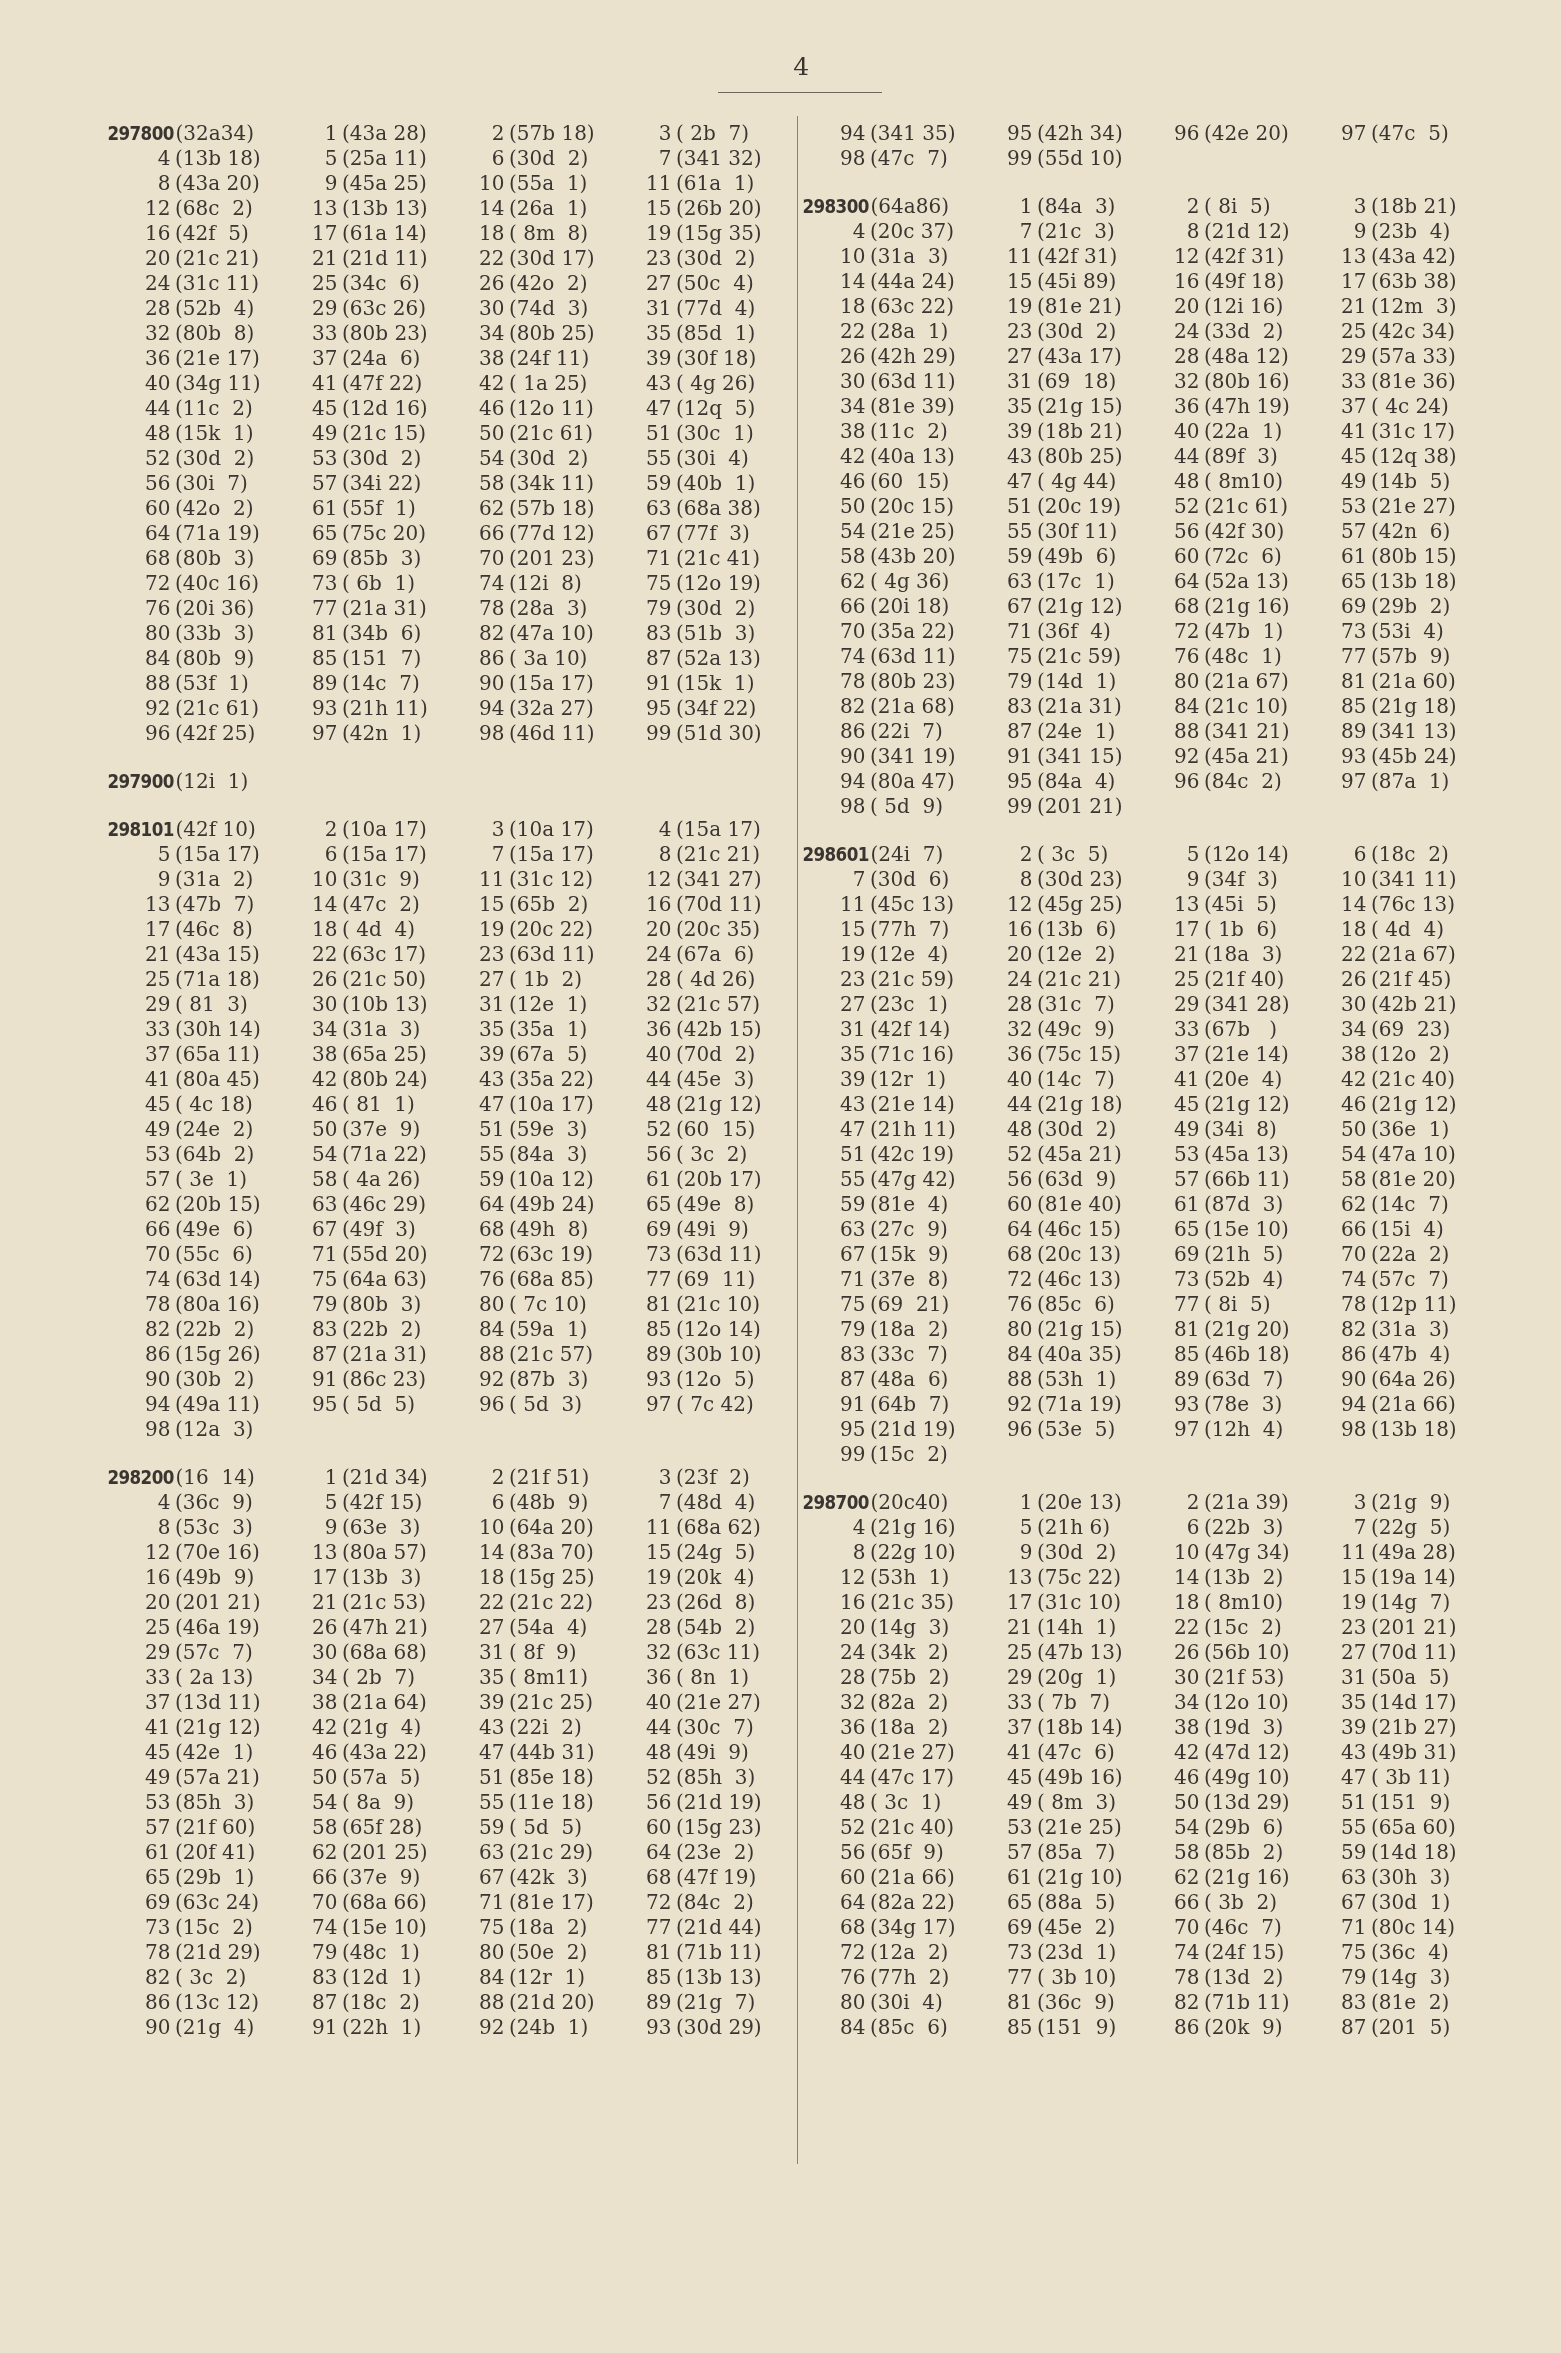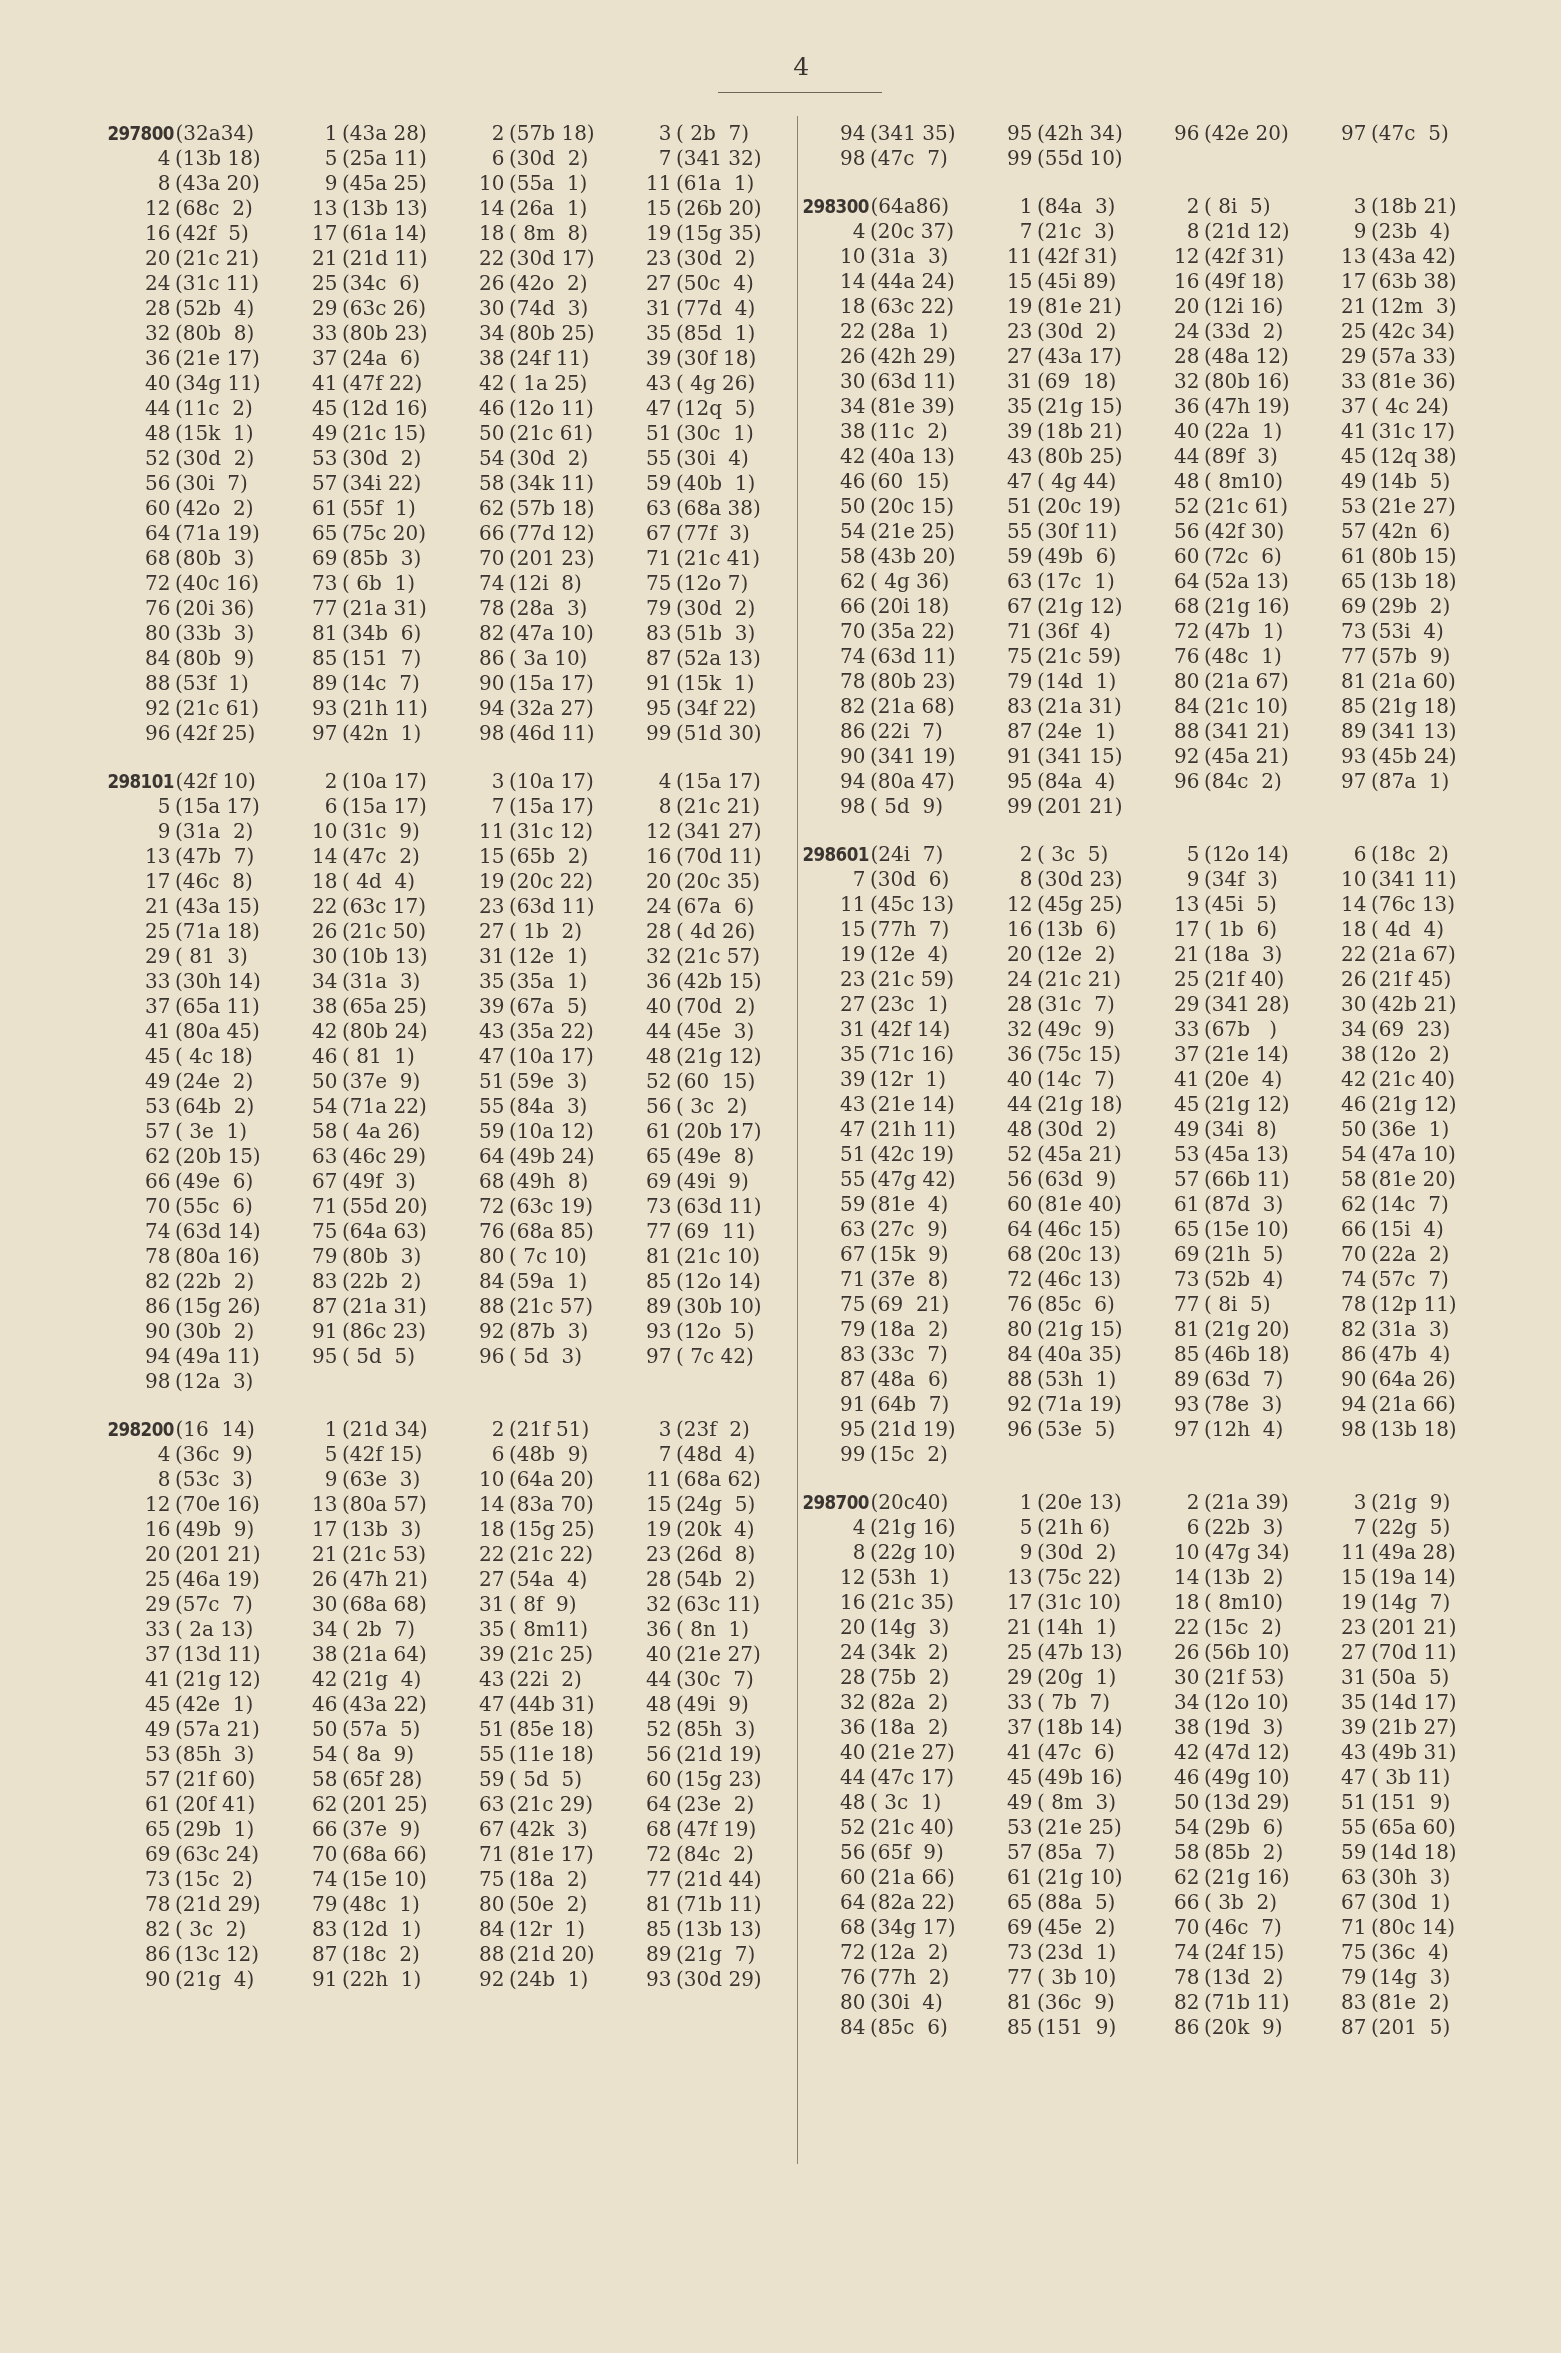--- a/index.html
+++ b/index.html
@@ -40,27 +40,30 @@
       <div class="row"><div class="cell"><span class="num">32</span><span class="ref">(80b  8)</span></div><div class="cell"><span class="num">33</span><span class="ref">(80b 23)</span></div><div class="cell"><span class="num">34</span><span class="ref">(80b 25)</span></div><div class="cell"><span class="num">35</span><span class="ref">(85d  1)</span></div></div>
       <div class="row"><div class="cell"><span class="num">36</span><span class="ref">(21e 17)</span></div><div class="cell"><span class="num">37</span><span class="ref">(24a  6)</span></div><div class="cell"><span class="num">38</span><span class="ref">(24f 11)</span></div><div class="cell"><span class="num">39</span><span class="ref">(30f 18)</span></div></div>
       <div class="row"><div class="cell"><span class="num">40</span><span class="ref">(34g 11)</span></div><div class="cell"><span class="num">41</span><span class="ref">(47f 22)</span></div><div class="cell"><span class="num">42</span><span class="ref">( 1a 25)</span></div><div class="cell"><span class="num">43</span><span class="ref">( 4g 26)</span></div></div>
       <div class="row"><div class="cell"><span class="num">44</span><span class="ref">(11c  2)</span></div><div class="cell"><span class="num">45</span><span class="ref">(12d 16)</span></div><div class="cell"><span class="num">46</span><span class="ref">(12o 11)</span></div><div class="cell"><span class="num">47</span><span class="ref">(12q  5)</span></div></div>
       <div class="row"><div class="cell"><span class="num">48</span><span class="ref">(15k  1)</span></div><div class="cell"><span class="num">49</span><span class="ref">(21c 15)</span></div><div class="cell"><span class="num">50</span><span class="ref">(21c 61)</span></div><div class="cell"><span class="num">51</span><span class="ref">(30c  1)</span></div></div>
       <div class="row"><div class="cell"><span class="num">52</span><span class="ref">(30d  2)</span></div><div class="cell"><span class="num">53</span><span class="ref">(30d  2)</span></div><div class="cell"><span class="num">54</span><span class="ref">(30d  2)</span></div><div class="cell"><span class="num">55</span><span class="ref">(30i  4)</span></div></div>
       <div class="row"><div class="cell"><span class="num">56</span><span class="ref">(30i  7)</span></div><div class="cell"><span class="num">57</span><span class="ref">(34i 22)</span></div><div class="cell"><span class="num">58</span><span class="ref">(34k 11)</span></div><div class="cell"><span class="num">59</span><span class="ref">(40b  1)</span></div></div>
       <div class="row"><div class="cell"><span class="num">60</span><span class="ref">(42o  2)</span></div><div class="cell"><span class="num">61</span><span class="ref">(55f  1)</span></div><div class="cell"><span class="num">62</span><span class="ref">(57b 18)</span></div><div class="cell"><span class="num">63</span><span class="ref">(68a 38)</span></div></div>
       <div class="row"><div class="cell"><span class="num">64</span><span class="ref">(71a 19)</span></div><div class="cell"><span class="num">65</span><span class="ref">(75c 20)</span></div><div class="cell"><span class="num">66</span><span class="ref">(77d 12)</span></div><div class="cell"><span class="num">67</span><span class="ref">(77f  3)</span></div></div>
       <div class="row"><div class="cell"><span class="num">68</span><span class="ref">(80b  3)</span></div><div class="cell"><span class="num">69</span><span class="ref">(85b  3)</span></div><div class="cell"><span class="num">70</span><span class="ref">(201 23)</span></div><div class="cell"><span class="num">71</span><span class="ref">(21c 41)</span></div></div>
-      <div class="row"><div class="cell"><span class="num">72</span><span class="ref">(40c 16)</span></div><div class="cell"><span class="num">73</span><span class="ref">( 6b  1)</span></div><div class="cell"><span class="num">74</span><span class="ref">(12i  8)</span></div><div class="cell"><span class="num">75</span><span class="ref">(12o 7)</span></div></div>
+      <div class="row"><div class="cell"><span class="num">72</span><span class="ref">(40c 16)</span></div><div class="cell"><span class="num">73</span><span class="ref">( 6b  1)</span></div><div class="cell"><span class="num">74</span><span class="ref">(12i  8)</span></div><div class="cell"><span class="num">75</span><span class="ref">(12o 19)</span></div></div>
       <div class="row"><div class="cell"><span class="num">76</span><span class="ref">(20i 36)</span></div><div class="cell"><span class="num">77</span><span class="ref">(21a 31)</span></div><div class="cell"><span class="num">78</span><span class="ref">(28a  3)</span></div><div class="cell"><span class="num">79</span><span class="ref">(30d  2)</span></div></div>
       <div class="row"><div class="cell"><span class="num">80</span><span class="ref">(33b  3)</span></div><div class="cell"><span class="num">81</span><span class="ref">(34b  6)</span></div><div class="cell"><span class="num">82</span><span class="ref">(47a 10)</span></div><div class="cell"><span class="num">83</span><span class="ref">(51b  3)</span></div></div>
       <div class="row"><div class="cell"><span class="num">84</span><span class="ref">(80b  9)</span></div><div class="cell"><span class="num">85</span><span class="ref">(151  7)</span></div><div class="cell"><span class="num">86</span><span class="ref">( 3a 10)</span></div><div class="cell"><span class="num">87</span><span class="ref">(52a 13)</span></div></div>
       <div class="row"><div class="cell"><span class="num">88</span><span class="ref">(53f  1)</span></div><div class="cell"><span class="num">89</span><span class="ref">(14c  7)</span></div><div class="cell"><span class="num">90</span><span class="ref">(15a 17)</span></div><div class="cell"><span class="num">91</span><span class="ref">(15k  1)</span></div></div>
       <div class="row"><div class="cell"><span class="num">92</span><span class="ref">(21c 61)</span></div><div class="cell"><span class="num">93</span><span class="ref">(21h 11)</span></div><div class="cell"><span class="num">94</span><span class="ref">(32a 27)</span></div><div class="cell"><span class="num">95</span><span class="ref">(34f 22)</span></div></div>
       <div class="row"><div class="cell"><span class="num">96</span><span class="ref">(42f 25)</span></div><div class="cell"><span class="num">97</span><span class="ref">(42n  1)</span></div><div class="cell"><span class="num">98</span><span class="ref">(46d 11)</span></div><div class="cell"><span class="num">99</span><span class="ref">(51d 30)</span></div></div>
+    </div>
+    <div class="block gap">
+      <div class="row"><div class="cell"><span class="num head">297900</span><span class="ref">(12i  1)</span></div></div>
     </div>
     <div class="block gap">
       <div class="row"><div class="cell"><span class="num head">298101</span><span class="ref">(42f 10)</span></div><div class="cell"><span class="num">2</span><span class="ref">(10a 17)</span></div><div class="cell"><span class="num">3</span><span class="ref">(10a 17)</span></div><div class="cell"><span class="num">4</span><span class="ref">(15a 17)</span></div></div>
       <div class="row"><div class="cell"><span class="num">5</span><span class="ref">(15a 17)</span></div><div class="cell"><span class="num">6</span><span class="ref">(15a 17)</span></div><div class="cell"><span class="num">7</span><span class="ref">(15a 17)</span></div><div class="cell"><span class="num">8</span><span class="ref">(21c 21)</span></div></div>
       <div class="row"><div class="cell"><span class="num">9</span><span class="ref">(31a  2)</span></div><div class="cell"><span class="num">10</span><span class="ref">(31c  9)</span></div><div class="cell"><span class="num">11</span><span class="ref">(31c 12)</span></div><div class="cell"><span class="num">12</span><span class="ref">(341 27)</span></div></div>
       <div class="row"><div class="cell"><span class="num">13</span><span class="ref">(47b  7)</span></div><div class="cell"><span class="num">14</span><span class="ref">(47c  2)</span></div><div class="cell"><span class="num">15</span><span class="ref">(65b  2)</span></div><div class="cell"><span class="num">16</span><span class="ref">(70d 11)</span></div></div>
       <div class="row"><div class="cell"><span class="num">17</span><span class="ref">(46c  8)</span></div><div class="cell"><span class="num">18</span><span class="ref">( 4d  4)</span></div><div class="cell"><span class="num">19</span><span class="ref">(20c 22)</span></div><div class="cell"><span class="num">20</span><span class="ref">(20c 35)</span></div></div>
       <div class="row"><div class="cell"><span class="num">21</span><span class="ref">(43a 15)</span></div><div class="cell"><span class="num">22</span><span class="ref">(63c 17)</span></div><div class="cell"><span class="num">23</span><span class="ref">(63d 11)</span></div><div class="cell"><span class="num">24</span><span class="ref">(67a  6)</span></div></div>
       <div class="row"><div class="cell"><span class="num">25</span><span class="ref">(71a 18)</span></div><div class="cell"><span class="num">26</span><span class="ref">(21c 50)</span></div><div class="cell"><span class="num">27</span><span class="ref">( 1b  2)</span></div><div class="cell"><span class="num">28</span><span class="ref">( 4d 26)</span></div></div>
       <div class="row"><div class="cell"><span class="num">29</span><span class="ref">( 81  3)</span></div><div class="cell"><span class="num">30</span><span class="ref">(10b 13)</span></div><div class="cell"><span class="num">31</span><span class="ref">(12e  1)</span></div><div class="cell"><span class="num">32</span><span class="ref">(21c 57)</span></div></div>

